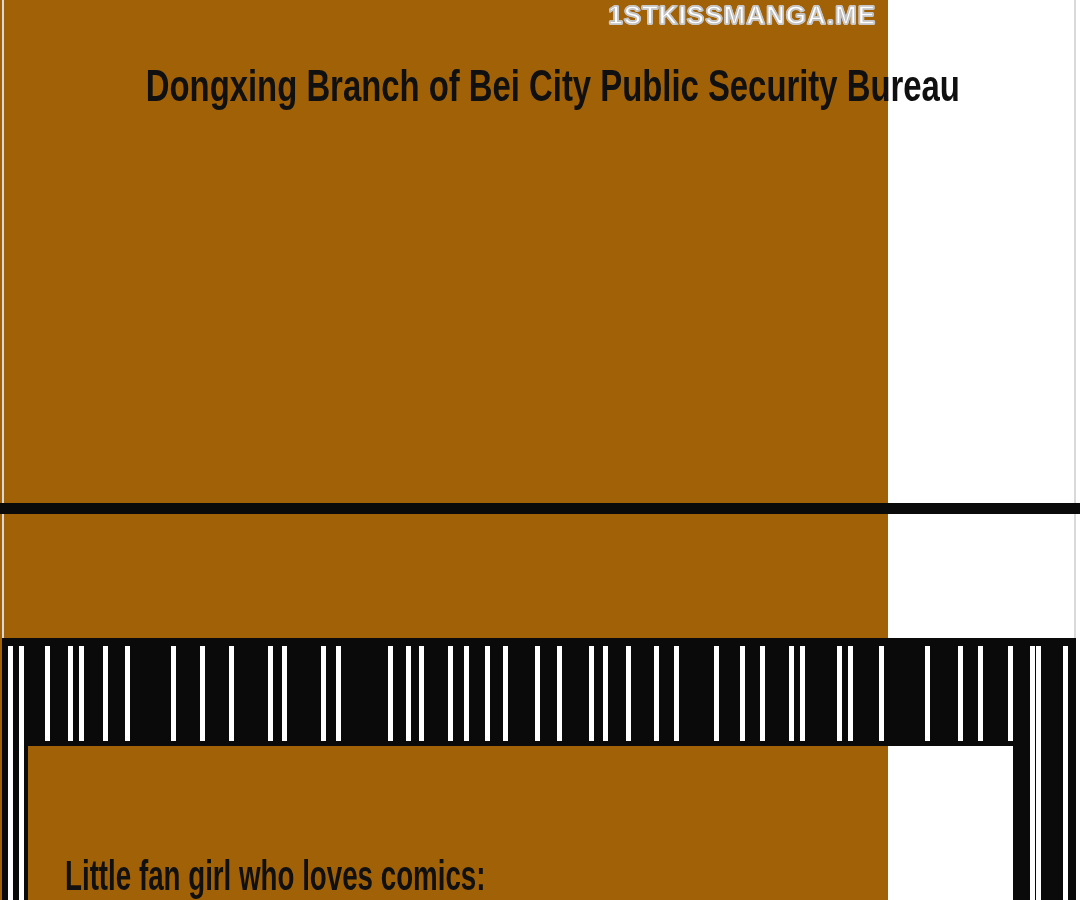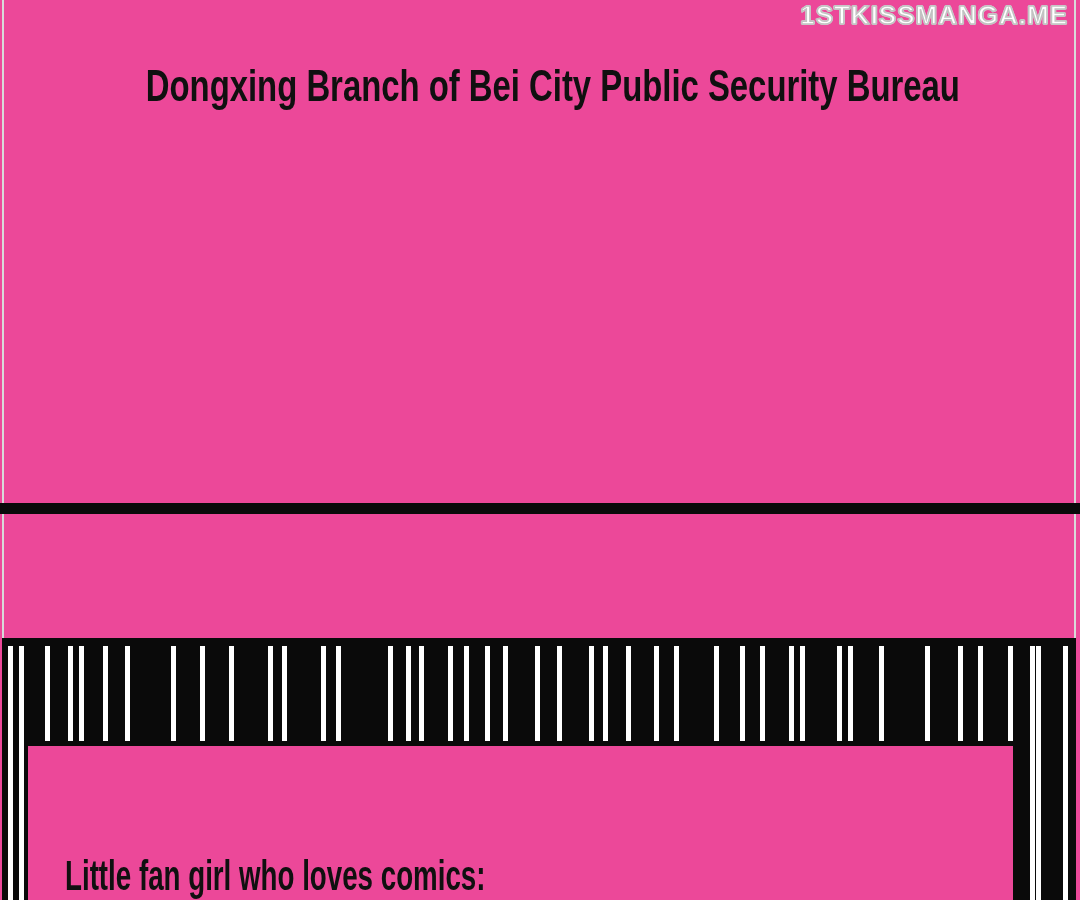--- a/index.html
+++ b/index.html
@@ -6,23 +6,23 @@
     margin: 0;
     padding: 0;
     width: 1080px;
     height: 900px;
     overflow: hidden;
     background: #ffffff;
     font-family: "Liberation Sans", sans-serif;
   }
   .page {
     position: relative;
-    width: 1080px;
+    width: 888px;
     height: 900px;
-    background: #ec4899;
+    background: #a16207;
   }
   .edge-line {
     position: absolute;
     top: 0;
     width: 2px;
     height: 900px;
     background: #d9d9d9;
     z-index: 1;
   }
   .edge-line.left  { left: 2px; }

